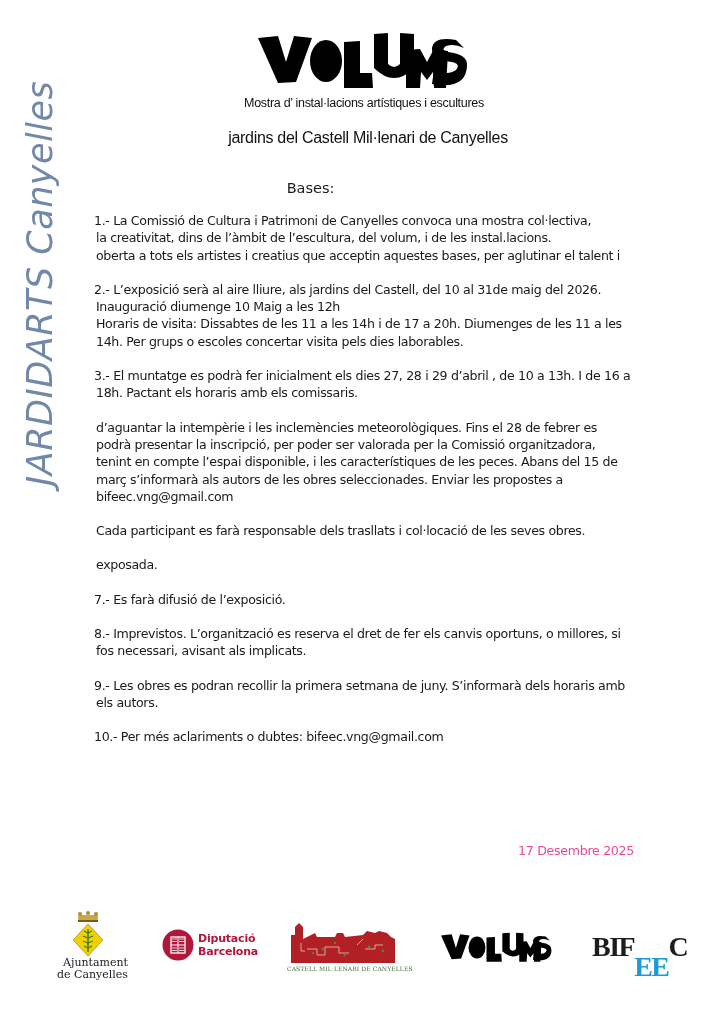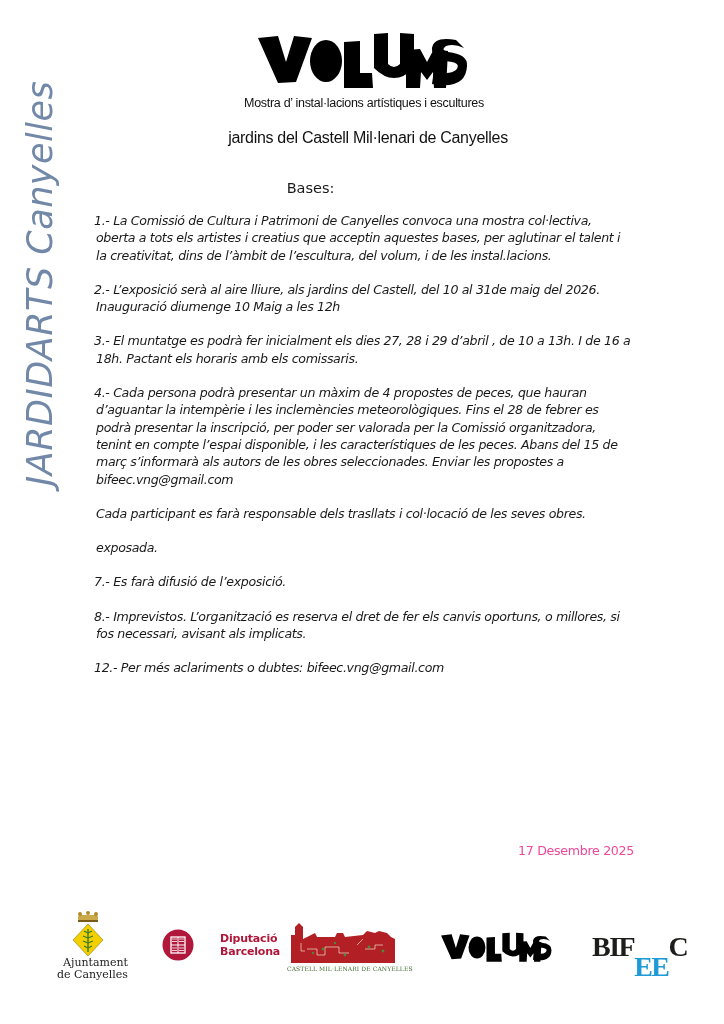--- a/index.html
+++ b/index.html
@@ -27,21 +27,21 @@
     position: absolute; left: 0; width: 724px; top: 129px; text-align: center;
     padding-left: 12px; box-sizing: border-box;
     font-family: "Liberation Sans", sans-serif; font-size: 16px; letter-spacing: -0.3px; color: #111;
   }
   .bases-title {
     position: absolute; left: 0; width: 609px; top: 180px; text-align: center;
     padding-left: 12px; box-sizing: border-box;
     font-family: "DejaVu Sans", sans-serif; font-size: 14.5px; color: #1a1a1a;
   }
 
-  .rules { position: absolute; left: 94px; top: 212px; width: 560px; margin: 0; padding: 0; list-style: none; font-style: italic; }
+  .rules { position: absolute; left: 94px; top: 212px; width: 560px; margin: 0; padding: 0; list-style: none; }
   .rule {
     font-family: "DejaVu Sans", sans-serif; font-size: 12.6px; line-height: 17.3px;
     letter-spacing: -0.35px; color: #1a1a1a;
     padding-left: 14px; text-indent: -14px; margin-bottom: 17px;
   }
   .rule .line { display: block; }
   .rule .line.indent { padding-left: 2px; }
 
   .date {
     position: absolute; right: 90px; top: 843px;
@@ -55,21 +55,21 @@
   .ajuntament .crest { display: block; margin: 0 auto; }
   .ajuntament .aj-text {
     font-family: "DejaVu Serif", serif; font-size: 11px; line-height: 12px; color: #222; display: block;
   }
 
   .diputacio { left: 162px; top: 24px; width: 100px; height: 34px; }
   .diputacio .seal { position: absolute; left: 0; top: 0; }
   .diputacio .dip-text {
     position: absolute; left: 36px; top: 3px;
     font-family: "DejaVu Sans", sans-serif; font-weight: bold; font-size: 11px; line-height: 13px;
-    color: #b0173a; letter-spacing: -0.2px; margin-left: 22px;
+    color: #b0173a; letter-spacing: -0.2px;
   }
   .diputacio .dip-text span { display: block; }
 
   .castell { left: 287px; top: 14px; width: 114px; height: 58px; }
   .castell .castell-caption {
     position: absolute; left: 0; top: 46px; width: 114px; text-align: center;
     font-family: "DejaVu Serif", serif; font-size: 6px; color: #3f6b2f; letter-spacing: 0.1px; white-space: nowrap;
   }
 
   .volums-small { left: 440px; top: 25px; width: 112px; height: 34px; }
@@ -105,54 +105,59 @@
   </svg>
 </div>
 <div class="subtitle">Mostra d’ instal·lacions artístiques i escultures</div>
 <div class="venue">jardins del Castell Mil·lenari de Canyelles</div>
 
 <div class="bases-title">Bases:</div>
 
 <ol class="rules">
   <li class="rule">
     <span class="line"><span>1.-</span> <span>La Comissió de Cultura i Patrimoni de Canyelles convoca una mostra  col·lectiva,</span></span>
+    <span class="line indent">la creativitat, dins de l’àmbit de l’escultura, del volum, i de les instal.lacions.</span>
     <span class="line indent">oberta a tots els artistes i creatius que acceptin aquestes bases, per aglutinar el talent i</span>
-    <span class="line indent">la creativitat, dins de l’àmbit de l’escultura, del volum, i de les instal.lacions.</span>
   </li>
   <li class="rule">
     <span class="line"><span>2.-</span> <span>L’exposició serà al aire lliure, als jardins del Castell, del 10 al 31de maig del 2026.</span></span>
     <span class="line indent">Inauguració diumenge 10 Maig a les 12h</span>
+    <span class="line indent">Horaris de visita: Dissabtes de les 11 a les 14h i de 17 a 20h. Diumenges de les 11 a les</span>
+    <span class="line indent">14h.  Per grups o escoles concertar visita pels dies laborables.</span>
   </li>
   <li class="rule">
     <span class="line"><span>3.-</span> <span>El muntatge es podrà fer inicialment els dies 27, 28 i 29 d’abril , de 10 a 13h. I de 16 a</span></span>
     <span class="line indent">18h. Pactant els horaris amb els comissaris.</span>
   </li>
   <li class="rule">
-    <span class="line"><span>4.-</span> <span>Cada persona podrà presentar un màxim de 4 propostes de peces, que hauran</span></span>
     <span class="line indent">d’aguantar la intempèrie i les inclemències meteorològiques. Fins el 28 de febrer es</span>
     <span class="line indent">podrà presentar la inscripció, per poder ser valorada per la Comissió organitzadora,</span>
     <span class="line indent">tenint en compte l’espai disponible, i les característiques de les peces. Abans del 15 de</span>
     <span class="line indent">març s’informarà als autors de les obres seleccionades. Enviar les propostes a</span>
     <span class="line indent">bifeec.vng@gmail.com</span>
   </li>
   <li class="rule">
     <span class="line indent">Cada participant es farà responsable dels trasllats i col·locació de les seves obres.</span>
   </li>
   <li class="rule">
     <span class="line indent">exposada.</span>
   </li>
   <li class="rule">
     <span class="line"><span>7.-</span> <span>Es  farà difusió de l’exposició.</span></span>
   </li>
   <li class="rule">
     <span class="line"><span>8.-</span> <span>Imprevistos. L’organització es reserva el dret de fer els canvis oportuns, o millores, si</span></span>
     <span class="line indent">fos necessari, avisant als implicats.</span>
   </li>
   <li class="rule">
-    <span class="line"><span>12.-</span> <span>Per més aclariments o dubtes:  bifeec.vng@gmail.com</span></span>
+    <span class="line"><span>9.-</span> <span>Les obres es podran recollir la primera setmana de juny. S’informarà dels  horaris amb</span></span>
+    <span class="line indent">els autors.</span>
+  </li>
+  <li class="rule">
+    <span class="line"><span>10.-</span> <span>Per més aclariments o dubtes:  bifeec.vng@gmail.com</span></span>
   </li>
 </ol>
 
 <div class="date">17 Desembre 2025</div>
 
 <div class="footer">
 
   <div class="logo ajuntament">
     <svg class="crest" width="34" height="46" viewBox="0 0 34 46">
 

